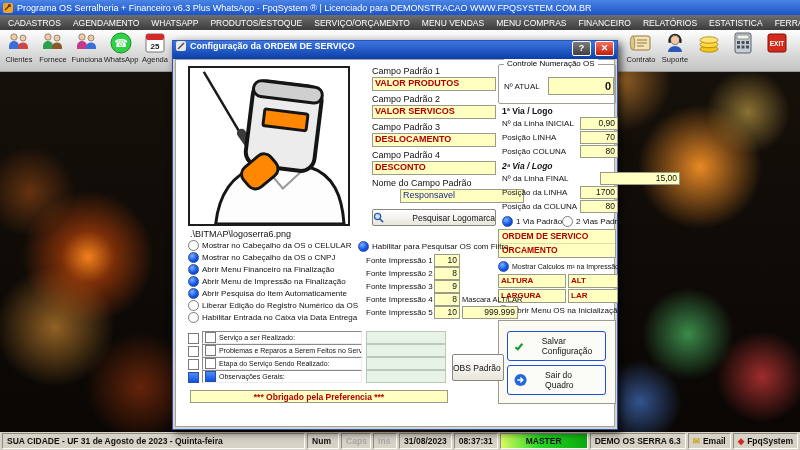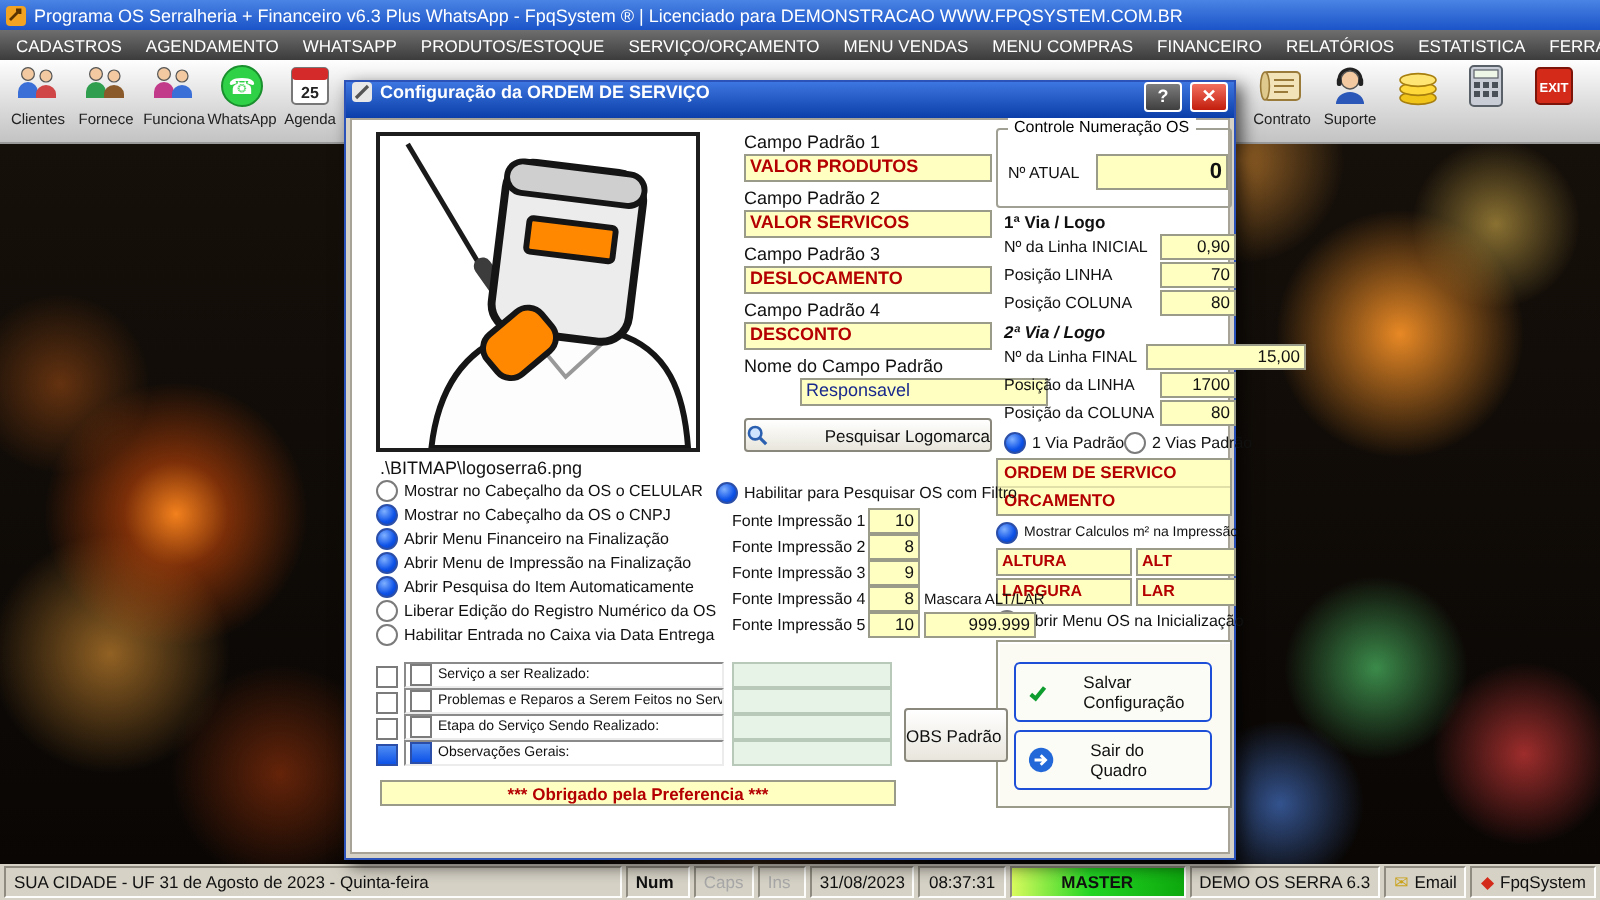--- a/index.html
+++ b/index.html
@@ -79,21 +79,21 @@
   .strip{position:absolute;height:13px;background:#fff;border:1px solid;
     border-color:#8a8a8a #ececec #ececec #8a8a8a;display:flex;align-items:center;gap:3px;
     padding:0 2px;font-size:7px;white-space:nowrap;overflow:hidden;box-sizing:border-box;color:#111;}
   .pale{position:absolute;height:13px;background:#e7f3e7;border:1px solid #b9c9b9;box-sizing:border-box;}
   .footerfield{position:absolute;background:#ffffc2;border:1px solid #9b9b8a;
     font-size:8.5px;font-weight:bold;color:#b40000;text-align:center;line-height:12px;height:13px;box-sizing:border-box;}
   
   .statusbar{position:absolute;left:0;bottom:0;width:800px;height:18px;background:#d6d2c6;
     display:flex;align-items:stretch;gap:2px;padding:1px 2px;box-sizing:border-box;font-size:8.5px;color:#111;}
   .sp{border:1px solid;border-color:#8f8b80 #fdfdfb #fdfdfb #8f8b80;display:flex;
-    align-items:center;padding:0 4px;white-space:nowrap;box-sizing:border-box;gap:3px;}
+    align-items:center;padding:0 4px;white-space:nowrap;box-sizing:border-box;gap:3px;font-weight:bold;}
   .sp.dim{color:#a8a8a8;}
   .sp.master{background:linear-gradient(90deg,#d9fb5e,#23d623 45%,#0ea90e);font-weight:bold;
     justify-content:center;width:88px;}
 </style>
 </head>
 <body>
 
 <div class="titlebar">
   <svg width="10" height="10" viewBox="0 0 10 10">
       <rect x="0" y="0" width="10" height="10" rx="2" fill="#f2a321"></rect>
@@ -276,21 +276,21 @@
     <div class="hdr" style="left:326px;top:46px;">1ª Via / Logo</div>
     <div class="lbl8" style="left:326px;top:59px;">Nº da Linha INICIAL</div>
     <div class="yf num" style="left:404px;top:57px;width:32px;height:11px;line-height:10px;font-size:8.5px;">0,90</div>
     <div class="lbl8" style="left:326px;top:73px;">Posição LINHA</div>
     <div class="yf num" style="left:404px;top:71px;width:32px;height:11px;line-height:10px;font-size:8.5px;">70</div>
     <div class="lbl8" style="left:326px;top:87px;">Posição COLUNA</div>
     <div class="yf num" style="left:404px;top:85px;width:32px;height:11px;line-height:10px;font-size:8.5px;">80</div>
 
     <div class="hdr" style="left:326px;top:101px;font-style:italic;">2ª Via / Logo</div>
     <div class="lbl8" style="left:326px;top:114px;">Nº da Linha FINAL</div>
-    <div class="yf num" style="left:397px;top:112px;width:32px;height:11px;line-height:10px;font-size:8.5px;padding-left:44px;">15,00</div>
+    <div class="yf num" style="left:424px;top:112px;width:32px;height:11px;line-height:10px;font-size:8.5px;padding-left:44px;">15,00</div>
     <div class="lbl8" style="left:326px;top:128px;">Posição da LINHA</div>
     <div class="yf num" style="left:404px;top:126px;width:32px;height:11px;line-height:10px;font-size:8.5px;">1700</div>
     <div class="lbl8" style="left:326px;top:142px;">Posição da COLUNA</div>
     <div class="yf num" style="left:404px;top:140px;width:32px;height:11px;line-height:10px;font-size:8.5px;">80</div>
 
     <div class="opt" style="left:326px;top:156px;">
       <span class="radio on"></span>
       <span>1 Via Padrão</span>
     </div>
     <div class="opt" style="left:386px;top:156px;">

